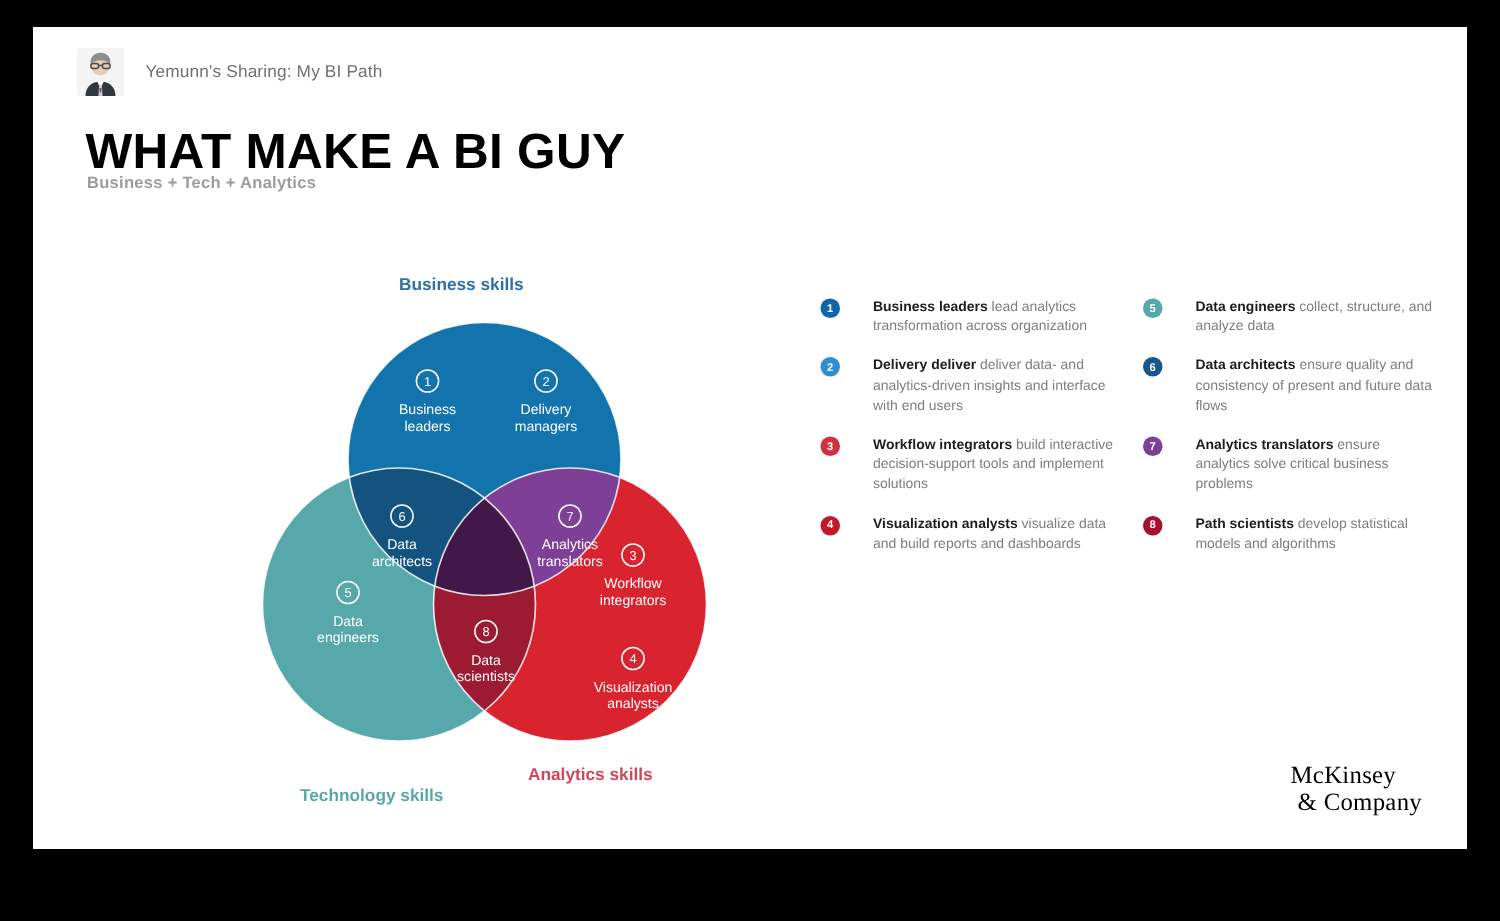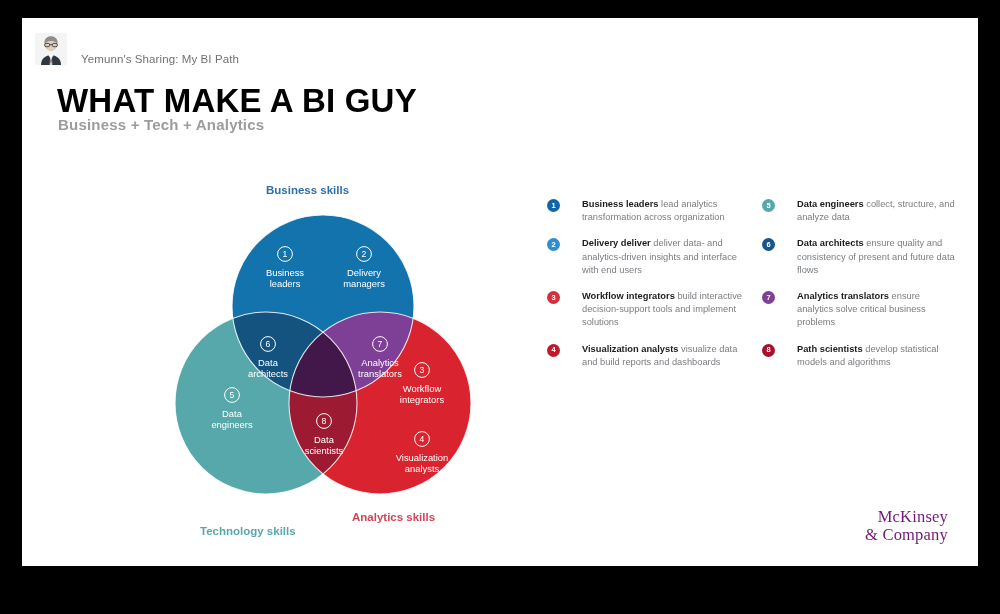--- a/index.html
+++ b/index.html
@@ -13,38 +13,38 @@
 
   
   .slide {
     position: absolute;
     left: 22px; top: 18px;
     width: 956px; height: 548px;
     background: #ffffff;
   }
 
   
-  .byline { position: absolute; left: 13px; top: 13px; display: flex; align-items: flex-end; height: 34px; }
+  .byline { position: absolute; left: 29px; top: 13px; display: flex; align-items: center; height: 34px; }
   .avatar { width: 32px; height: 32px; border-radius: 2px; overflow: hidden; display: block; flex: 0 0 auto; }
   .byline-text {
     margin-left: 14px;
     font-size: 11.5px;
     color: #6f7174;
     letter-spacing: 0.1px;
     white-space: nowrap;
   }
 
   .title {
     position: absolute; left: 35px; top: 64px;
     font-size: 33px; font-weight: bold; color: #000000;
     letter-spacing: 0.2px;
   }
   .subtitle {
     position: absolute; left: 36px; top: 98px;
-    font-size: 15px; font-weight: bold; color: #9a9c9f;
+    font-size: 11px; font-weight: bold; color: #9a9c9f;
     letter-spacing: 0.2px;
   }
 
   
   .venn-wrap { position: absolute; left: 130px; top: 140px; width: 370px; height: 380px; }
   .venn-svg { display: block; }
 
   .cap { position: absolute; font-size: 11.5px; font-weight: bold; white-space: nowrap; }
   .cap-business  { left: 114px; top: 26px;  color: #2e6fa8; }
   .cap-tech      { left: 48px;  top: 353px; color: #5aa7ab; margin-top: 14px; }
@@ -67,22 +67,22 @@
     font-size: 9.3px;
     line-height: 1.42;
     color: #7a7d81;
   }
   .legend-text b { color: #1c1c1c; font-weight: bold; }
 
   
   .logo {
     position: absolute; right: 30px; bottom: 22px;
     font-family: "Liberation Serif", serif;
-    color: #701a75;
-    text-align: right;
+    color: #000000;
+    text-align: center;
     line-height: 1.08;
     margin-left: 28px;
   }
   .logo-l1 { font-size: 16.5px; letter-spacing: 0.2px; }
   .logo-l2 { font-size: 16.5px; letter-spacing: 0.2px; padding-left: 22px; }
 </style>
 </head>
 <body>
 
 <div id="root">

